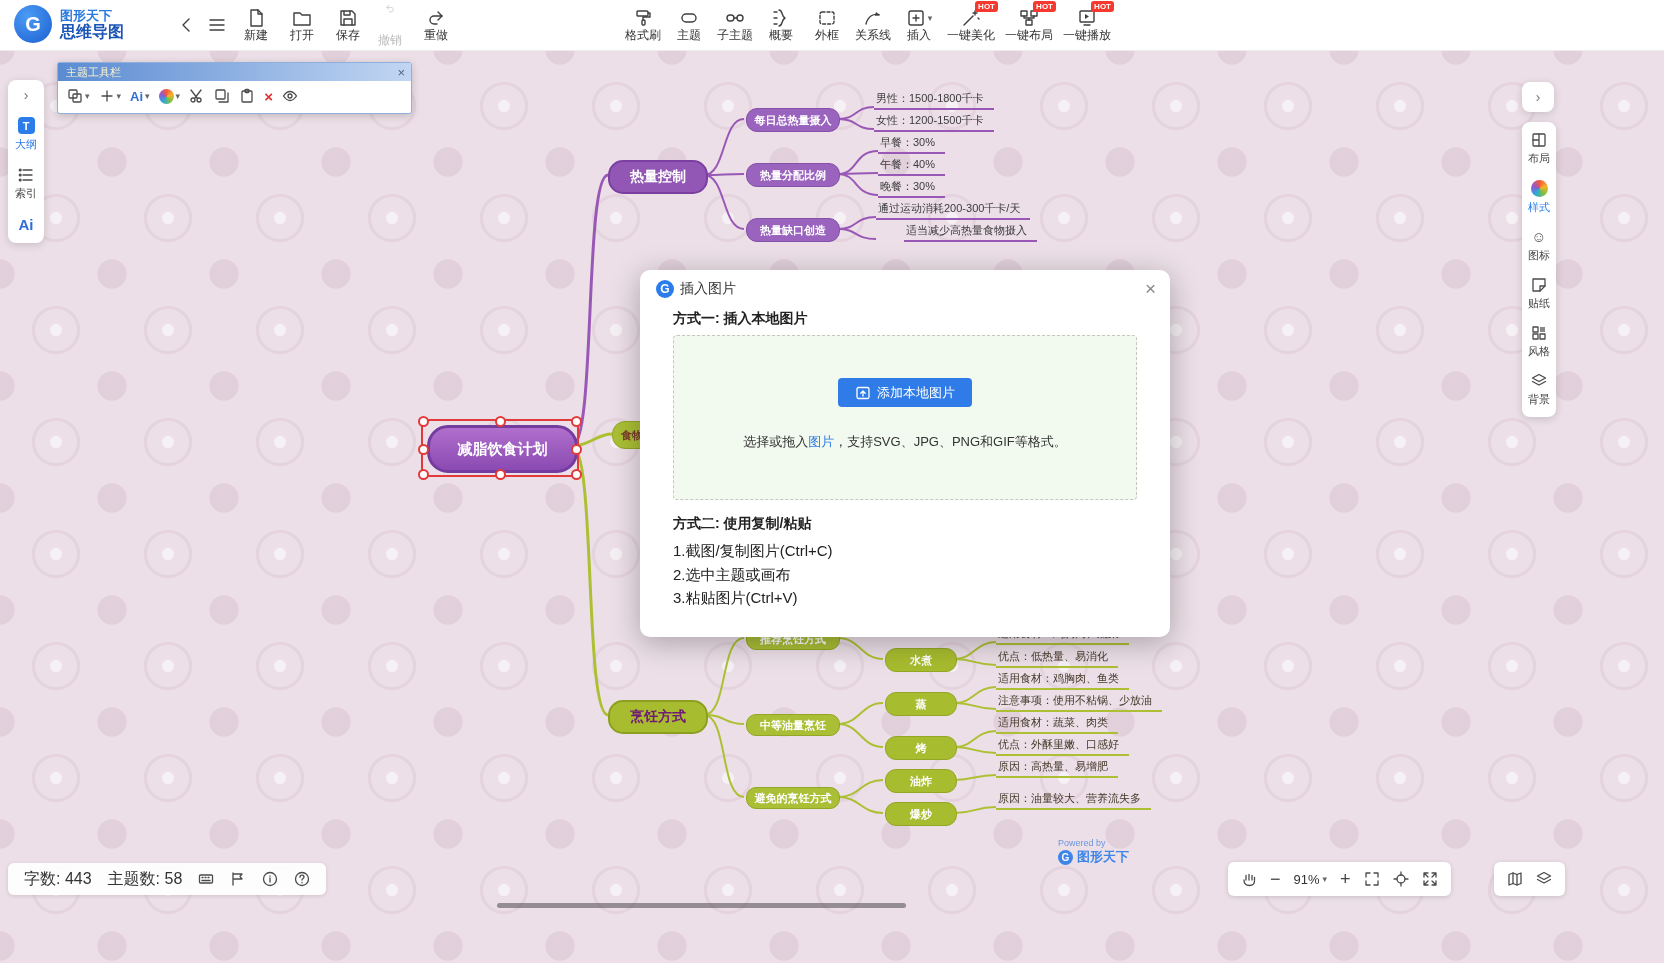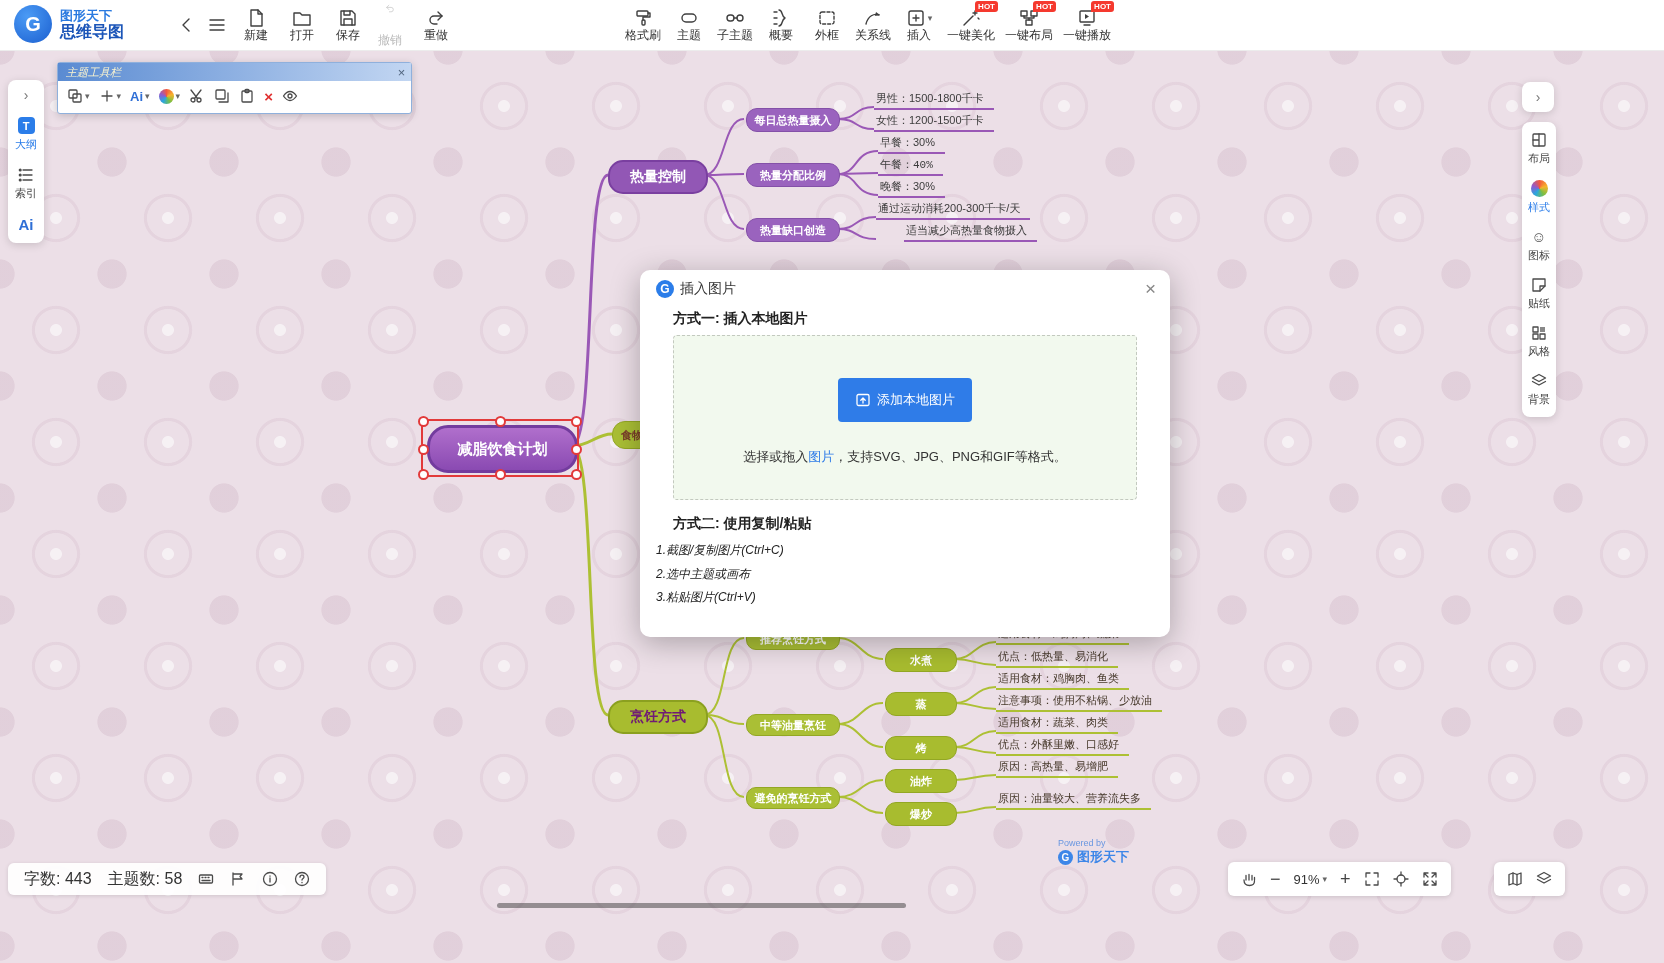--- a/index.html
+++ b/index.html
@@ -54,21 +54,21 @@
   .leaf-p{border-color:#9a58b6;color:#3c3c3c;}
   .leaf-g{border-color:#adc034;color:#45382a;}
 
   
   .sel{position:absolute;left:421px;top:369px;width:154px;height:54px;border:2px solid #e23a3a;z-index:3;pointer-events:none;}
   .hd{position:absolute;width:7px;height:7px;background:#fff;border:2px solid #e23a3a;border-radius:50%;}
 
   
   .ftb{position:absolute;left:57px;top:12px;width:353px;height:50px;background:#fff;border:1px solid #8fb0dc;border-radius:3px;
        box-shadow:0 2px 8px rgba(0,0,0,.18);z-index:35;}
-  .ftb-title{height:18px;background:linear-gradient(90deg,#5a8bd2,#c2d6f2);color:#fbf4cf;font-size:11px;line-height:18px;padding-left:8px;position:relative;font-style:italic;}
+  .ftb-title{height:18px;background:linear-gradient(90deg,#5a8bd2,#c2d6f2);color:#fbf4cf;font-size:11px;line-height:18px;padding-left:8px;position:relative;}
   .ftb-x{position:absolute;right:6px;top:1px;color:#51657e;font-size:13px;cursor:default;}
   .ftb-row{display:flex;align-items:center;height:30px;padding:0 9px;gap:9px;}
   .fti{display:flex;align-items:center;gap:2px;color:#444;font-size:13px;}
   .ai-glyph{font-weight:bold;font-size:13px;color:#2f6fd6;}
 
   
   .panel{background:#fff;border-radius:8px;box-shadow:0 2px 8px rgba(0,0,0,.15);z-index:30;position:absolute;}
   .lpanel{left:8px;top:30px;width:36px;padding:8px 0 10px;display:flex;flex-direction:column;align-items:center;gap:15px;}
   .chev{color:#777;font-size:14px;line-height:14px;}
   .pitem{display:flex;flex-direction:column;align-items:center;gap:3px;font-size:11px;color:#444;}
@@ -100,25 +100,25 @@
 
   
   .dialog{position:absolute;left:640px;top:220px;width:530px;height:367px;background:#fff;border-radius:10px;
           box-shadow:0 6px 30px rgba(0,0,0,.28);z-index:50;}
   .dlg-head{display:flex;align-items:center;gap:6px;padding:10px 16px 4px;}
   .dlg-logo{width:18px;height:18px;border-radius:50%;background:#2b7de9;color:#fff;font-size:12px;font-weight:bold;display:flex;align-items:center;justify-content:center;}
   .dlg-title{font-size:14px;color:#333;}
   .dlg-close{position:absolute;right:14px;top:8px;font-size:19px;color:#888;cursor:default;}
   .sec-title{position:absolute;left:33px;font-weight:bold;font-size:14px;color:#222;}
   .upload-zone{position:absolute;left:33px;top:65px;width:462px;height:163px;background:#f2f9ee;border:1px dashed #c3c9bf;border-radius:4px;text-align:center;}
-  .upload-btn{margin:42px auto 0;display:flex;width:134px;height:44px;background:#2f7ce8;color:#fff;font-size:13px;border-radius:4px;
+  .upload-btn{margin:42px auto 0;display:flex;width:134px;height:29px;background:#2f7ce8;color:#fff;font-size:13px;border-radius:4px;
               align-items:center;justify-content:center;gap:6px;cursor:default;}
   .upload-hint{margin-top:26px;font-size:13px;color:#333;}
   .hint-link{color:#2f7ce8;}
-  .step{position:absolute;left:16px;font-size:12px;color:#222;font-style:italic;}
+  .step{position:absolute;left:33px;font-size:15px;color:#222;}
 </style>
 </head>
 <body>
 
 <header id="topbar">
   <div class="brand">
     <div class="brand-logo">G</div>
     <div>
       <div class="brand-t1">图形天下</div>
       <div class="brand-t2">思维导图</div>
@@ -313,21 +313,21 @@
   </div>
 
   <div class="bnode n-cal" style="left:608px;top:110px;">热量控制</div>
   <div class="bnode n-sub-p" style="left:746px;top:58px;">每日总热量摄入</div>
   <div class="bnode n-sub-p" style="left:746px;top:113px;">热量分配比例</div>
   <div class="bnode n-sub-p" style="left:746px;top:168px;">热量缺口创造</div>
 
   <div class="leaf leaf-p" style="left:874px;top:41px;">男性：1500-1800千卡</div>
   <div class="leaf leaf-p" style="left:874px;top:63px;">女性：1200-1500千卡</div>
   <div class="leaf leaf-p" style="left:878px;top:85px;">早餐：30%</div>
-  <div class="leaf leaf-p" style="left:878px;top:107px;font-family:Liberation Mono, monospace;">午餐：40%</div>
+  <div class="leaf leaf-p" style="left:878px;top:107px;">午餐：40%</div>
   <div class="leaf leaf-p" style="left:878px;top:129px;">晚餐：30%</div>
   <div class="leaf leaf-p" style="left:876px;top:151px;">通过运动消耗200-300千卡/天</div>
   <div class="leaf leaf-p" style="left:876px;top:173px;margin-left:28px;">适当减少高热量食物摄入</div>
 
   <div class="bnode n-frag" style="left:612px;top:371px;">食物</div>
 
   <div class="bnode n-cook" style="left:608px;top:650px;">烹饪方式</div>
   <div class="bnode n-sub-g" style="left:746px;top:578px;">推荐烹饪方式</div>
   <div class="bnode n-sub-g" style="left:746px;top:664px;">中等油量烹饪</div>
   <div class="bnode n-sub-g" style="left:746px;top:737px;">避免的烹饪方式</div>

